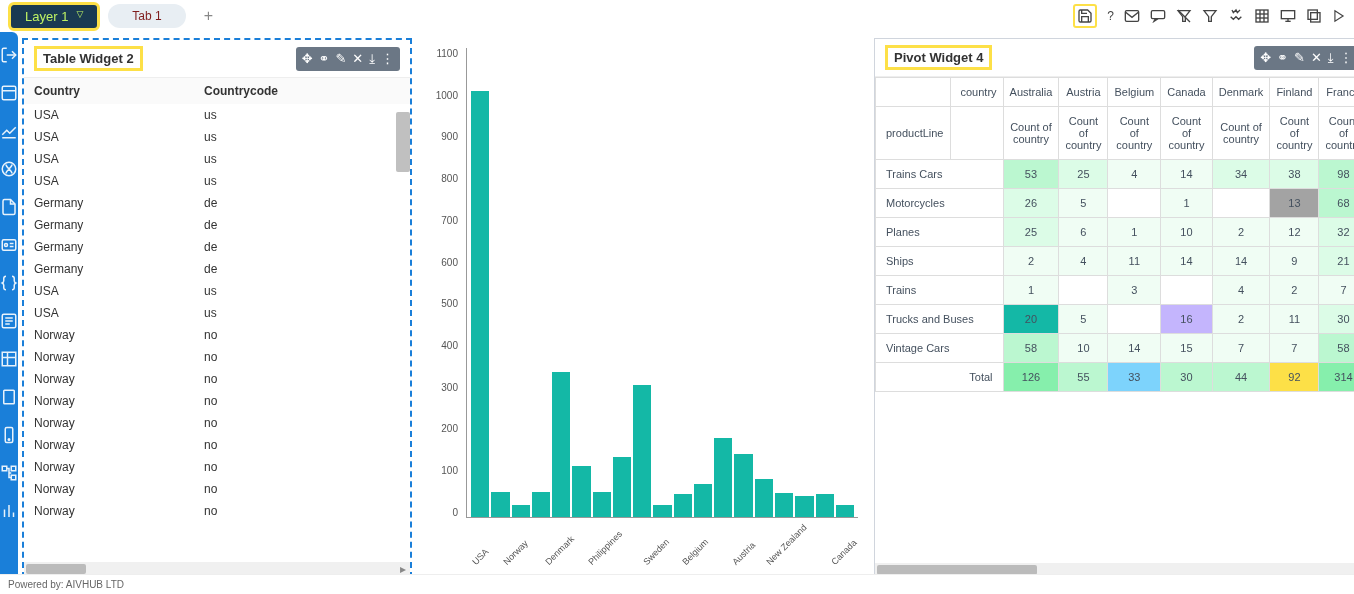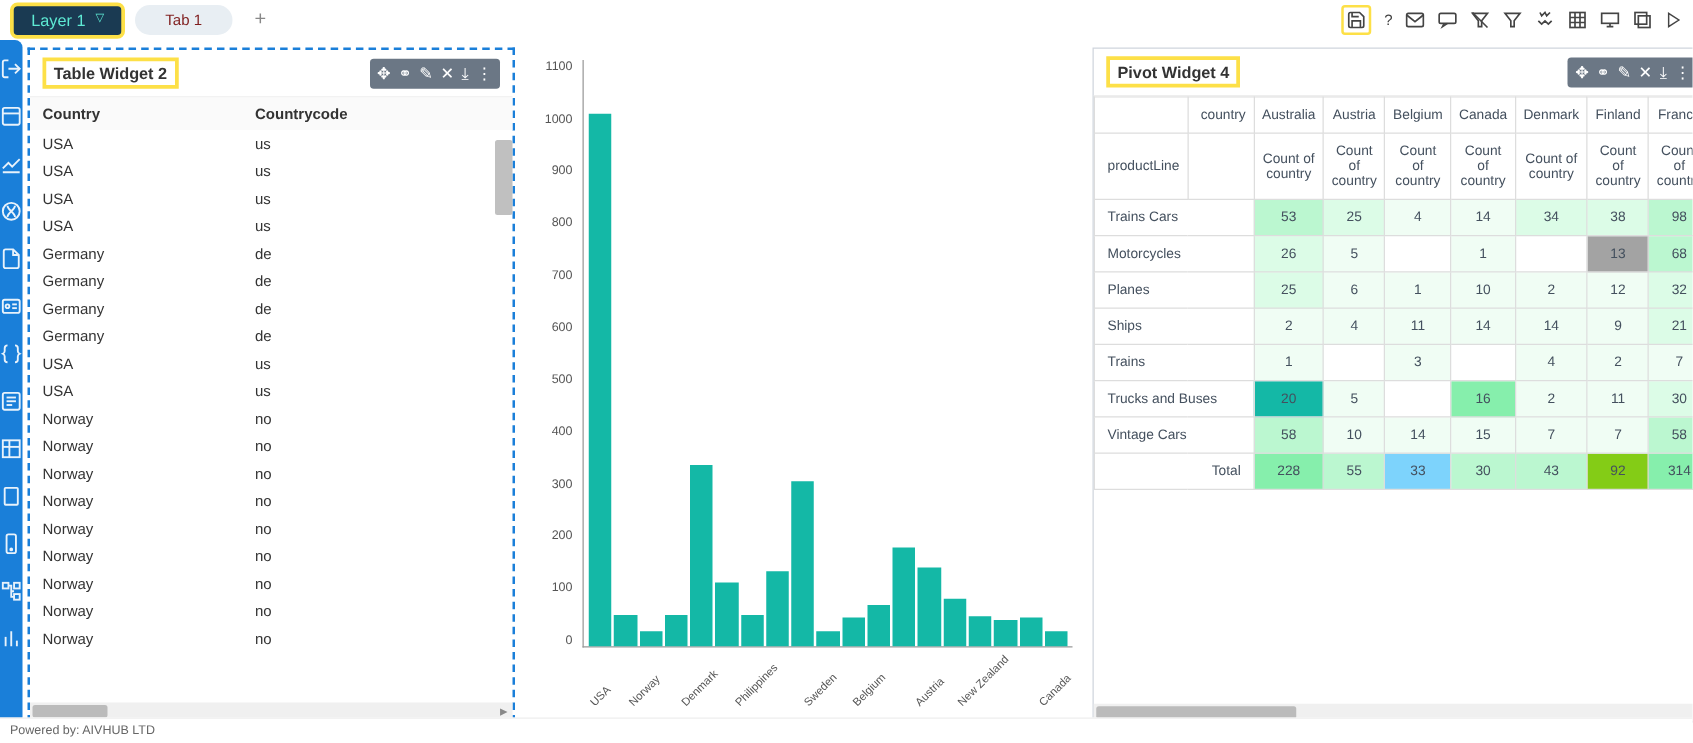--- a/index.html
+++ b/index.html
@@ -1,20 +1,20 @@
 <!DOCTYPE html>
 <html><head>
 <meta charset="utf-8">
 <style>
 * { box-sizing: border-box; margin: 0; padding: 0; }
 body { font-family: -apple-system, BlinkMacSystemFont, "Segoe UI", Arial, sans-serif; font-size: 12px; color: #333; background: #fff; width: 1354px; height: 594px; overflow: hidden; position: relative; }
 
 
 .topbar { display: flex; align-items: center; height: 32px; padding: 4px 8px; gap: 8px; }
-.layer-btn { display: flex; align-items: flex-start; gap: 8px; background: #1a3a52; color: #5eead4; padding: 4px 14px; border-radius: 6px; font-size: 13px; border: 3px solid #fde047; cursor: pointer; }
+.layer-btn { display: flex; align-items: flex-start; gap: 8px; background: #1a3a52; color: #bef264; padding: 4px 14px; border-radius: 6px; font-size: 13px; border: 3px solid #fde047; cursor: pointer; }
 .layer-btn .caret { font-size: 9px; }
 .tab-btn { background: #e8eef3; padding: 5px 24px; border-radius: 14px; font-size: 12px; color: #7f1d1d; cursor: pointer; }
 .tab-plus { padding: 5px 10px; color: #888; cursor: pointer; font-size: 16px; }
 .topbar-spacer { flex: 1; }
 .top-icons { display: flex; gap: 10px; align-items: center; color: #444; }
 .top-icons span { cursor: pointer; display: inline-flex; }
 .save-highlight { border: 2px solid #fde047; padding: 2px; border-radius: 3px; }
 
 
 .main { display: flex; height: 548px; }
@@ -484,43 +484,43 @@
                 <td style="background:#fff"></td>
                 <td style="background:#f0fdf4">4</td>
                 <td style="background:#f0fdf4">2</td>
                 <td style="background:#f0fdf4">7</td>
               </tr>
               <tr>
                 <td class="rowlabel" colspan="2">Trucks and Buses</td>
                 <td style="background:#14b8a6">20</td>
                 <td style="background:#f0fdf4">5</td>
                 <td style="background:#fff"></td>
-                <td style="background:#86efac">16</td>
+                <td style="background:#c4b5fd">16</td>
                 <td style="background:#f0fdf4">2</td>
                 <td style="background:#f0fdf4">11</td>
                 <td style="background:#dcfce7">30</td>
               </tr>
               <tr>
                 <td class="rowlabel" colspan="2">Vintage Cars</td>
                 <td style="background:#bbf7d0">58</td>
                 <td style="background:#f0fdf4">10</td>
                 <td style="background:#f0fdf4">14</td>
                 <td style="background:#f0fdf4">15</td>
                 <td style="background:#f0fdf4">7</td>
                 <td style="background:#f0fdf4">7</td>
                 <td style="background:#bbf7d0">58</td>
               </tr>
               <tr class="total-row">
                 <td class="rt" colspan="2">Total</td>
-                <td style="background:#86efac">228</td>
+                <td style="background:#86efac">126</td>
                 <td style="background:#bbf7d0">55</td>
                 <td style="background:#7dd3fc">33</td>
                 <td style="background:#bbf7d0">30</td>
-                <td style="background:#bbf7d0">43</td>
-                <td style="background:#84cc16">92</td>
+                <td style="background:#bbf7d0">44</td>
+                <td style="background:#fde047">92</td>
                 <td style="background:#86efac">314</td>
               </tr>
             </tbody>
           </table>
       </div>
       <div class="hscroll">
           <div class="hscroll-thumb" style="width:160px"></div>
         </div>
     </div>
   </div>

